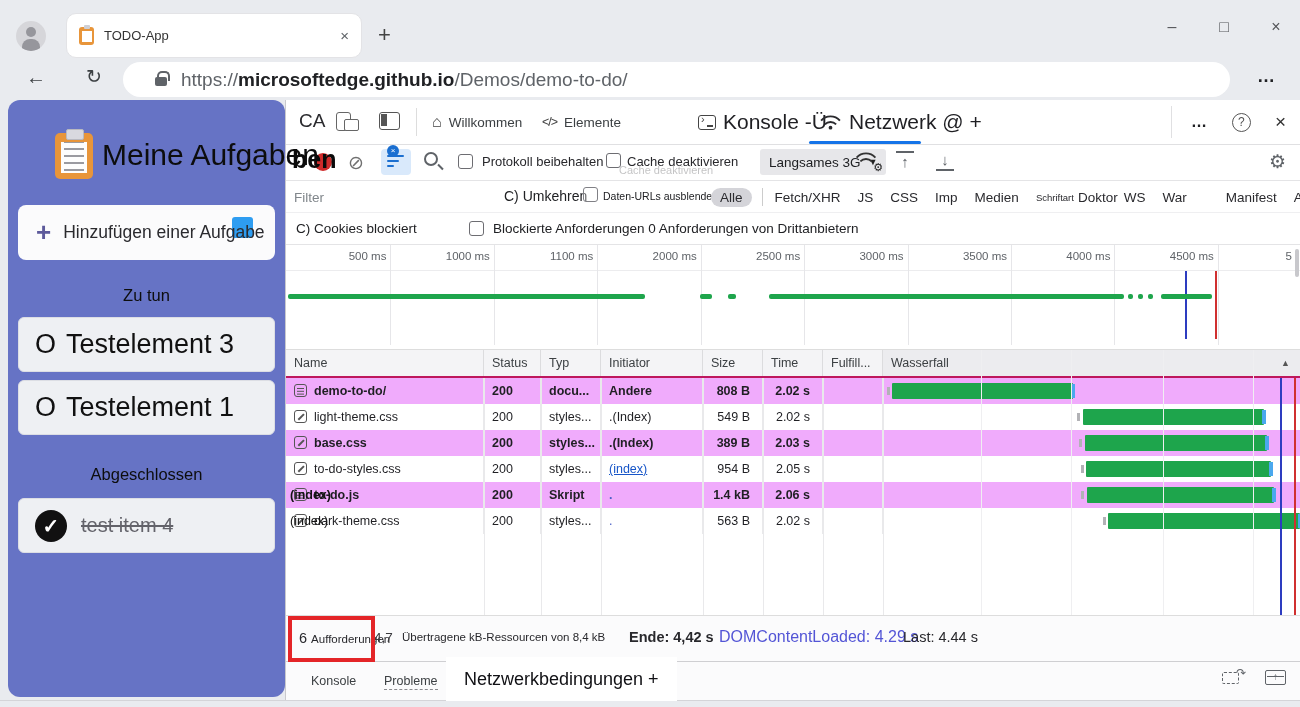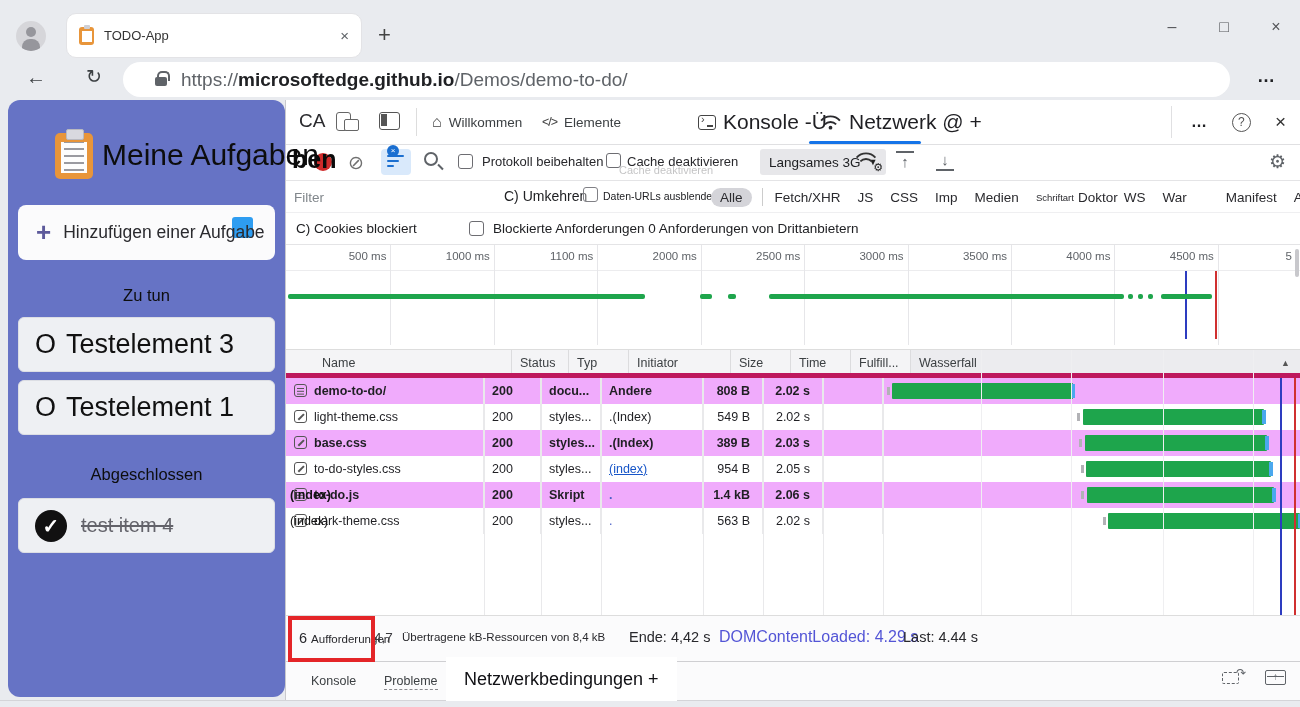--- a/index.html
+++ b/index.html
@@ -139,21 +139,21 @@
   .ov-label { position:absolute; top:5px; width:70px; text-align:right; font-size:11.5px; color:#5f6368; }
   .ov-end-label { position:absolute; right:8px; top:5px; font-size:11.5px; color:#5f6368; }
   .ov-seg { position:absolute; top:49px; height:5px; background:#1ea54c; border-radius:2px; }
   .ov-dcl { position:absolute; top:26px; bottom:10px; width:2px; background:#2d3cc0; }
   .ov-load { position:absolute; top:26px; bottom:10px; width:2px; background:#d03030; }
   .ov-scroll { position:absolute; right:1px; top:4px; width:4px; height:28px; background:#c8c8cc; border-radius:2px; }
 
   
   .dt-table { position:absolute; left:0; top:250px; width:100%; height:265px; overflow:hidden; }
   .nt-head, .nt-row { display:grid; grid-template-columns:198px 57px 60px 102px 60px 60px 60px 1fr; }
-  .nt-head { height:28px; line-height:27px; background:#f4f4f6; border-bottom:5px solid #be185d; font-size:12.5px; color:#3c4043;padding-left:28px; }
+  .nt-head { height:28px; line-height:27px; background:#f4f4f6; border-bottom:2px solid #be185d; font-size:12.5px; color:#3c4043; }
   .nt-head > div { padding-left:8px; border-right:1px solid #dcdcde; overflow:hidden; white-space:nowrap; }
   .nt-head > div.hd-wf { background:#ececef; position:relative; border-right:none; }
   .sort-arrow { position:absolute; right:10px; top:0; font-size:9px; color:#555; }
   .nt-row { height:26px; line-height:26px; font-size:12.5px; color:#1f1f23; }
   .nt-row.odd { background:#f0abfc;font-weight:bold; }
   .nt-row > div { border-right:1px solid #e9e9eb; overflow:hidden; white-space:nowrap; padding-left:8px; position:relative; }
   .nt-row > div:last-child { border-right:none; padding-left:0; }
   .cell-right { text-align:right; padding-right:12px !important; }
   .ficon { display:inline-block; width:13px; height:13px; border:1.2px solid #555; border-radius:3px; margin-right:7px; position:relative; top:2px; }
   .ficon.doc::before { content:""; position:absolute; left:2px; top:2.5px; width:7px; height:1.4px; background:#555; box-shadow:0 2.8px 0 #555, 0 5.6px 0 #555; }
@@ -169,21 +169,21 @@
   .wf-gline { position:absolute; top:0; bottom:0; width:1px; background:#efeff1; }
   .v-dcl { position:absolute; left:994px; top:28px; bottom:0; width:2px; background:#2d3cc0; z-index:3; }
   .v-load { position:absolute; left:1008px; top:28px; bottom:0; width:2px; background:#d03030; z-index:3; }
 
   
   .dt-summary { position:absolute; left:0; top:515px; width:100%; height:46px; border-top:1px solid #ddd; background:#fbfbfc; }
   .sum-req { position:absolute; left:13px; top:14px; font-size:14.5px; color:#28282c; }
   .sum-req .small { font-size:11.5px; }
   .sum-ghost { position:absolute; left:88px; top:14px; font-size:13.5px; color:#3a3a3e; z-index:2; }
   .sum-transfer { position:absolute; left:116px; top:15px; font-size:11.5px; color:#28282c; white-space:nowrap; }
-  .sum-finish { position:absolute; left:343px; top:13px; font-size:14.5px; color:#28282c; }
+  .sum-finish { position:absolute; left:343px; top:13px; font-size:14.5px; color:#28282c;font-weight:bold; }
   .sum-dcl { position:absolute; left:433px; top:12px; font-size:16px; color:#5355d6; }
   .sum-load { position:absolute; left:617px; top:13px; font-size:14.5px; color:#28282c; }
   .red-box { position:absolute; left:2px; top:516px; width:87px; height:46px; border:4px solid #e42528; z-index:10; }
 
   
   .dt-drawer { position:absolute; left:0; top:561px; width:100%; height:39px; border-top:1px solid #cfcfd2; background:#fbfbfc; }
   .dw-tab1 { position:absolute; left:25px; top:12px; font-size:12.5px; color:#3c4043; }
   .dw-tab2 { position:absolute; left:98px; top:12px; font-size:12.5px; color:#3c4043; border-bottom:1px dashed #8a8a8e; padding-bottom:1px; }
   .dw-active { position:absolute; left:160px; top:-5px; height:44px; background:#fff; padding:0 18px; display:flex; align-items:center; font-size:18px; color:#101014; white-space:nowrap; }
   .dw-icons { position:absolute; right:14px; top:8px; display:flex; gap:26px; align-items:center; }

